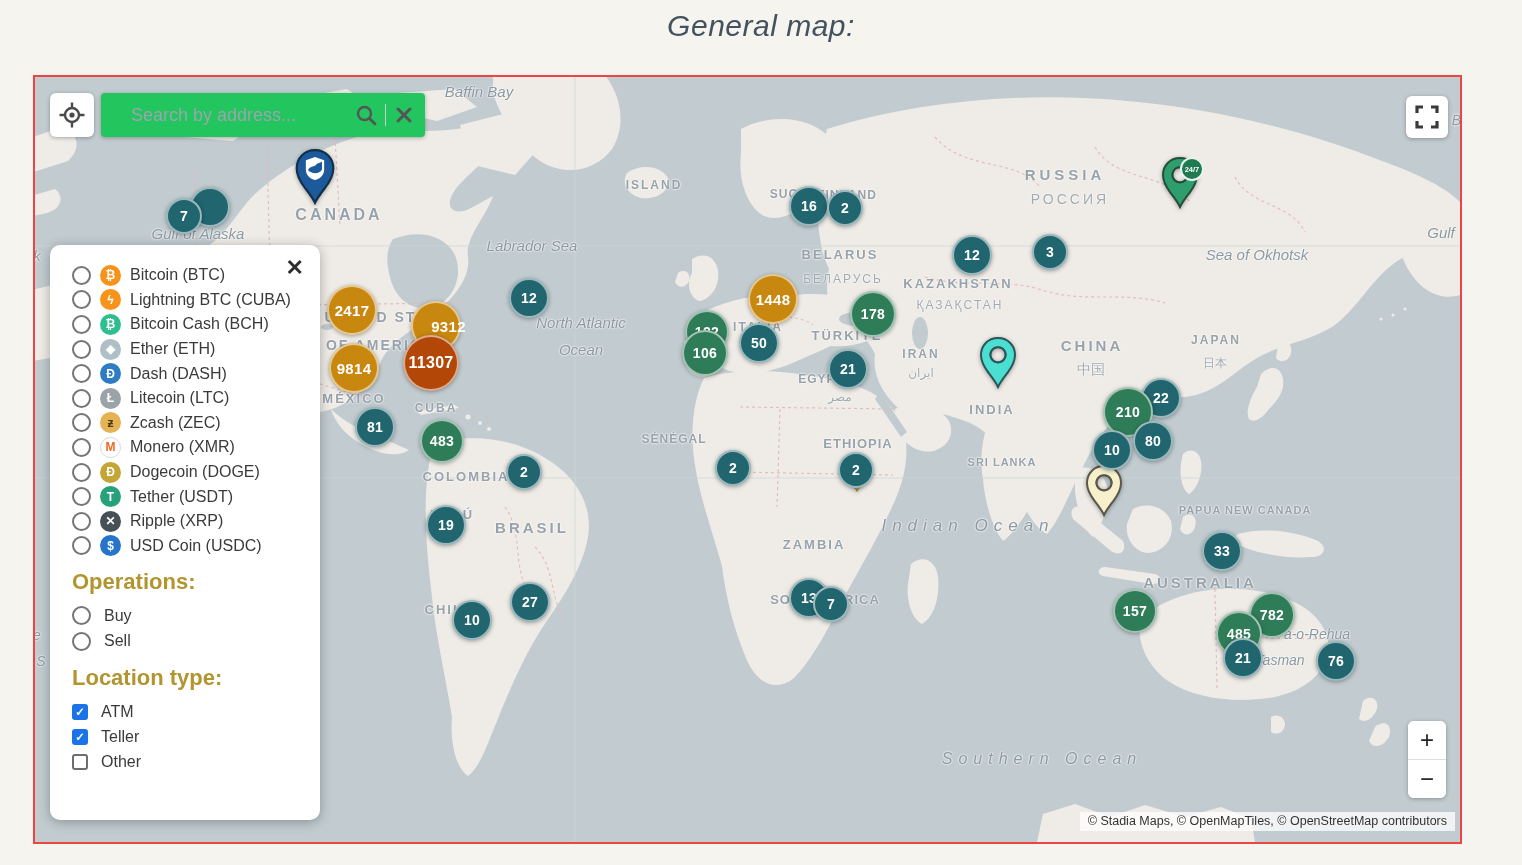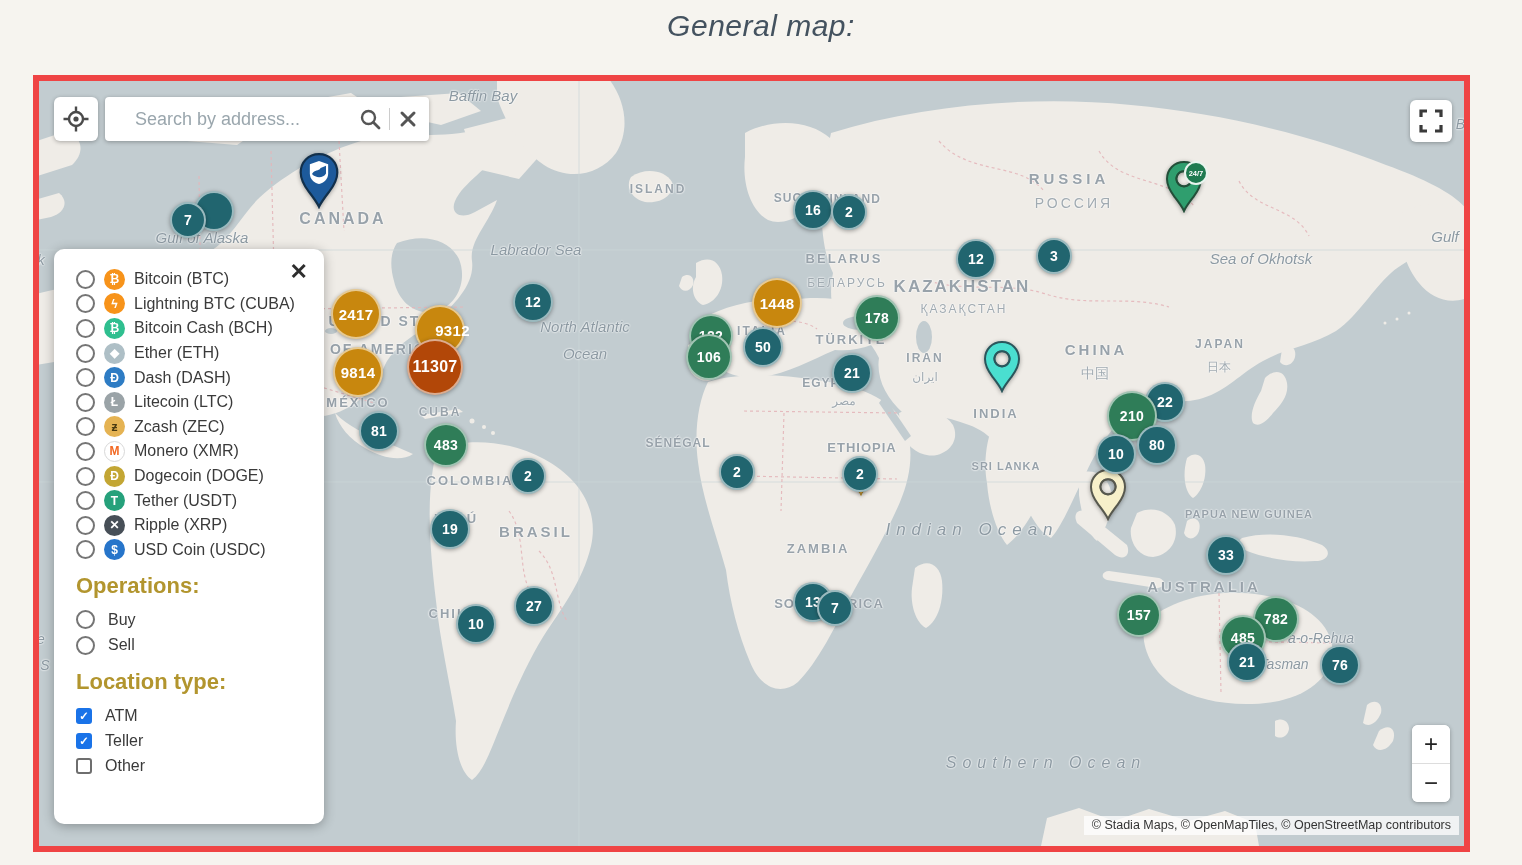--- a/index.html
+++ b/index.html
@@ -1,34 +1,34 @@
 <!DOCTYPE html>
 <html><head>
 <meta charset="utf-8">
 <style>
   html,body{margin:0;padding:0}
   body{width:1522px;height:865px;background:#f6f4ef;font-family:"Liberation Sans",sans-serif;position:relative;overflow:hidden}
   .title{text-align:center;font-style:italic;color:#44525f;font-size:30px;font-weight:500;margin:9px 0 0;letter-spacing:.5px}
-  #map{position:absolute;left:33px;top:75px;width:1425px;height:765px;border:6px solid #ef4444;overflow:hidden;background:#c2ccd0;box-sizing:content-box}
+  #map{position:absolute;left:33px;top:75px;width:1425px;height:765px;border:2px solid #ef4444;overflow:hidden;background:#c2ccd0;box-sizing:content-box}
   .land{position:absolute;left:0;top:0;z-index:1}
   #labels,#markers{position:absolute;left:0;top:0;width:100%;height:100%}
   #labels{z-index:2}
   #markers{z-index:3}
   .mlabel{position:absolute;transform:translate(-50%,-50%);white-space:nowrap;pointer-events:none;text-shadow:0 0 2px #fff,0 0 2px #fff}
   .country{color:#98a2aa;font-weight:700}
   .native{color:#a0aab1;font-weight:500}
   .water{color:#8c99a2;font-style:italic;font-weight:500}
   .cluster{position:absolute;border-radius:50%;display:flex;align-items:center;justify-content:center;color:#fff;font-weight:700;border:2px solid rgba(255,255,255,.55);box-shadow:0 1px 4px rgba(0,0,0,.35);box-sizing:border-box;cursor:pointer;letter-spacing:.3px}
   .teal{background:#21656f}.green{background:#2f7d58}.orange{background:#c8870e}.red{background:#b24708}
   .pin{position:absolute;cursor:pointer;filter:drop-shadow(0 1px 2px rgba(0,0,0,.35))}
   .badge247{position:absolute;width:24px;height:24px;border-radius:50%;background:#1f7a50;border:2px solid #e9f4ee;color:#fff;font-size:7.5px;font-weight:700;display:flex;align-items:center;justify-content:center;box-sizing:border-box;z-index:4;cursor:pointer}
   .ctl{position:absolute;background:#fff;border-radius:6px;box-shadow:0 1px 4px rgba(0,0,0,.3);display:flex;align-items:center;justify-content:center;cursor:pointer;z-index:5}
   .geolocate{left:15px;top:16px;width:44px;height:44px}
   .fullscreen{left:1371px;top:19px;width:42px;height:42px}
-  .searchbox{position:absolute;left:66px;top:16px;width:324px;height:44px;background:#ffffff;border-radius:4px;box-shadow:0 1px 4px rgba(0,0,0,.3);display:flex;align-items:center;z-index:5}
+  .searchbox{position:absolute;left:66px;top:16px;width:324px;height:44px;background:#22c55e;border-radius:4px;box-shadow:0 1px 4px rgba(0,0,0,.3);display:flex;align-items:center;z-index:5}
   .searchbox input{flex:1;min-width:0;border:none;outline:none;font-size:18px;color:#333;padding:0 0 0 30px;background:transparent;font-family:inherit}
   .searchbox input::placeholder{color:#9aa6ad}
   .vdiv{width:1px;height:22px;background:#ccc;margin:0 9px 0 8px;flex:none}
   .iconbtn{flex:none;display:flex;align-items:center;justify-content:center;cursor:pointer}
   .zoomctl{position:absolute;left:1373px;top:644px;width:38px;background:#fff;border-radius:6px;box-shadow:0 1px 4px rgba(0,0,0,.3);z-index:5;overflow:hidden}
   .zoomctl button{display:block;width:38px;height:38px;border:none;background:#fff;font-size:24px;color:#222;cursor:pointer;line-height:36px;font-family:inherit;padding:0}
   .hdiv{height:1px;background:#ddd}
   .attribution{position:absolute;right:5px;bottom:11px;background:rgba(255,255,255,.75);padding:2px 8px 3px;font-size:12.5px;color:#333;z-index:4;white-space:nowrap}
   .panel{position:absolute;left:15px;top:168px;width:270px;height:575px;background:#fff;border-radius:10px;box-shadow:0 2px 12px rgba(0,0,0,.3);z-index:6;padding:18px 0 0 22px;box-sizing:border-box}
   .close{position:absolute;top:12px;right:16px;font-size:22px;font-weight:700;color:#2e2e2e;cursor:pointer;line-height:1}
@@ -144,21 +144,21 @@
       <div class="mlabel water" style="left: 1282px; top: 557px; font-size: 14px;">a-o-Rehua</div>
       <div class="mlabel water" style="left: 1245px; top: 583px; font-size: 14px;">Tasman</div>
       <div class="mlabel country" style="left: 619px; top: 108px; font-size: 12px; letter-spacing: 2px;">ISLAND</div>
       <div class="mlabel country" style="left: 757px; top: 117px; font-size: 12px; letter-spacing: 1px;">SUOMI</div>
       <div class="mlabel country" style="left: 812px; top: 118px; font-size: 12px; letter-spacing: 1px;">FINLAND</div>
       <div class="mlabel country" style="left: 1030px; top: 97px; font-size: 15px; letter-spacing: 4px;">RUSSIA</div>
       <div class="mlabel native" style="left: 1035px; top: 122px; font-size: 14px; letter-spacing: 3px;">РОССИЯ</div>
       <div class="mlabel country" style="left: 304px; top: 138px; font-size: 16px; letter-spacing: 3px;">CANADA</div>
       <div class="mlabel country" style="left: 805px; top: 177px; font-size: 13px; letter-spacing: 2px;">BELARUS</div>
       <div class="mlabel native" style="left: 808px; top: 202px; font-size: 12px; letter-spacing: 2px;">БЕЛАРУСЬ</div>
-      <div class="mlabel country" style="left: 923px; top: 206px; font-size: 17px; letter-spacing: 2px;">KAZAKHSTAN</div>
+      <div class="mlabel country" style="left: 923px; top: 206px; font-size: 13px; letter-spacing: 2px;">KAZAKHSTAN</div>
       <div class="mlabel native" style="left: 925px; top: 228px; font-size: 12px; letter-spacing: 2px;">ҚАЗАҚСТАН</div>
       <div class="mlabel country" style="left: 723px; top: 250px; font-size: 12px; letter-spacing: 2px;">ITALIA</div>
       <div class="mlabel country" style="left: 812px; top: 258px; font-size: 13px; letter-spacing: 2px;">TÜRKIYE</div>
       <div class="mlabel country" style="left: 886px; top: 277px; font-size: 12px; letter-spacing: 2px;">IRAN</div>
       <div class="mlabel native" style="left: 886px; top: 296px; font-size: 12px;">ایران</div>
       <div class="mlabel country" style="left: 786px; top: 302px; font-size: 12px; letter-spacing: 1px;">EGYPT</div>
       <div class="mlabel native" style="left: 805px; top: 320px; font-size: 12px;">مصر</div>
       <div class="mlabel country" style="left: 1057px; top: 268px; font-size: 15px; letter-spacing: 3px;">CHINA</div>
       <div class="mlabel native" style="left: 1056px; top: 293px; font-size: 14px;">中国</div>
       <div class="mlabel country" style="left: 1181px; top: 263px; font-size: 12px; letter-spacing: 2px;">JAPAN</div>
@@ -171,21 +171,21 @@
       <div class="mlabel country" style="left: 790px; top: 522px; font-size: 13px; letter-spacing: 1px;">SOUTH AFRICA</div>
       <div class="mlabel country" style="left: 357px; top: 240px; font-size: 14px; letter-spacing: 2px;">UNITED STATES</div>
       <div class="mlabel country" style="left: 345px; top: 268px; font-size: 14px; letter-spacing: 2px;">OF AMERICA</div>
       <div class="mlabel country" style="left: 319px; top: 321px; font-size: 13px; letter-spacing: 2px;">MÉXICO</div>
       <div class="mlabel country" style="left: 401px; top: 331px; font-size: 12px; letter-spacing: 2px;">CUBA</div>
       <div class="mlabel country" style="left: 431px; top: 399px; font-size: 13px; letter-spacing: 2px;">COLOMBIA</div>
       <div class="mlabel country" style="left: 417px; top: 437px; font-size: 13px; letter-spacing: 2px;">PERÚ</div>
       <div class="mlabel country" style="left: 497px; top: 450px; font-size: 15px; letter-spacing: 3px;">BRASIL</div>
       <div class="mlabel country" style="left: 414px; top: 532px; font-size: 13px; letter-spacing: 2px;">CHILE</div>
       <div class="mlabel country" style="left: 1165px; top: 505px; font-size: 15px; letter-spacing: 3px;">AUSTRALIA</div>
-      <div class="mlabel country" style="left: 1210px; top: 433px; font-size: 11px; letter-spacing: 1px;">PAPUA NEW GUINEA</div>
+      <div class="mlabel country" style="left: 1210px; top: 433px; font-size: 11px; letter-spacing: 1px;">PAPUA NEW CANADA</div>
     </div>
   <div id="markers">
       <div class="cluster teal" style="height: 40px; width: 40px; left: 155px; top: 110px; font-size: 14px;"></div>
       <div class="cluster teal" style="height: 36px; width: 36px; left: 131px; top: 121px; font-size: 14px;">7</div>
       <svg width="42" height="56" viewBox="0 0 38 52" class="pin" style="left: 259px; top: 72px;">
         <path d="M19 1 C9 1 2 8.5 2 18 C2 24.5 5.5 30.5 9.5 35.8 C13.5 41 17 45.5 19 50 C21 45.5 24.5 41 28.5 35.8 C32.5 30.5 36 24.5 36 18 C36 8.5 29 1 19 1 Z" fill="#1d5a9b" fill-rule="evenodd" stroke="#12304b" stroke-width="2"></path>
         <path d="M19 7.5 L27.5 10.5 L27.5 19 C27.5 24.5 23.5 27.5 19 28.8 C14.5 27.5 10.5 24.5 10.5 19 L10.5 10.5 Z" fill="#fff"></path>
         <path d="M12.5 19.5 C15 15 18.5 17.5 20.5 14 L25.5 11.8 L25.5 19 C23 23.5 16 23.5 12.5 19.5 Z" fill="#1d5a9b"></path>
       </svg>
       <div class="cluster orange" style="height: 50px; width: 50px; left: 292px; top: 208px; font-size: 15px;">2417</div>

